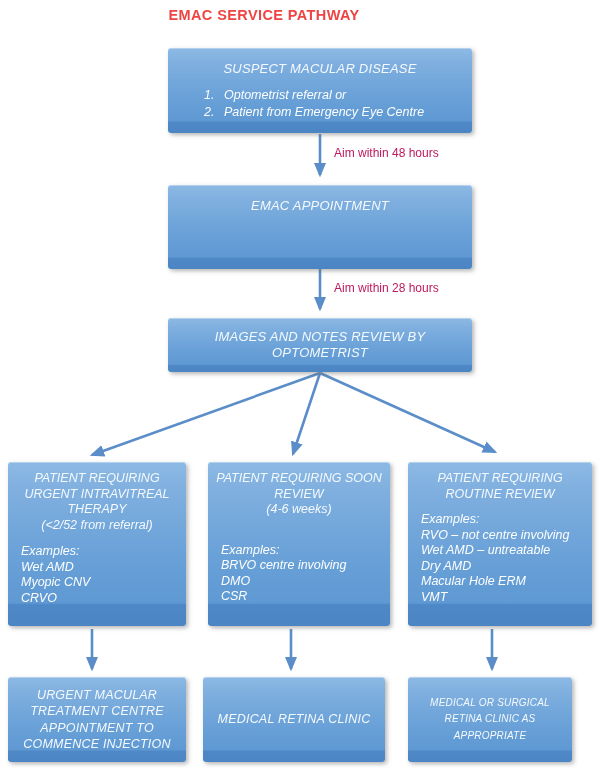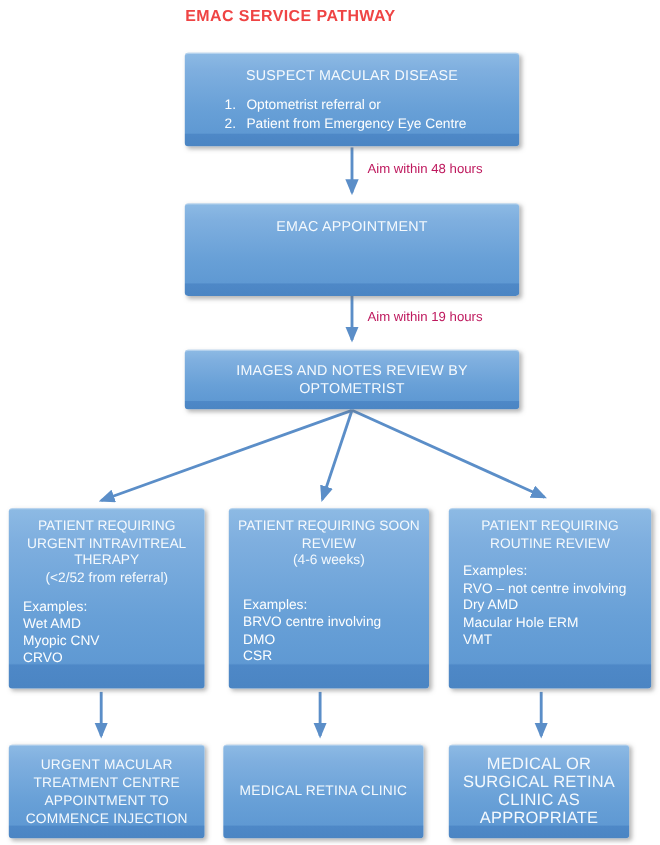--- a/index.html
+++ b/index.html
@@ -12,20 +12,21 @@
     font-size:14.5px;font-weight:bold;color:#ef4444;letter-spacing:.4px;
   }
   svg.arrows{position:absolute;left:0;top:0;pointer-events:none;}
   .arrow-label{
     position:absolute;font-size:12px;color:#be185d;white-space:nowrap;
   }
   .box{
     position:absolute;box-sizing:border-box;border-radius:3px;color:#fff;
     background:linear-gradient(to bottom,#8dbae4 0%,#7fafdf 18%,#68a0d7 60%,#5f99d3 86%,#4e88c7 87%,#4b85c3 100%);
     box-shadow:2px 2px 4px rgba(110,110,110,.5), inset 0 1px 0 rgba(255,255,255,.35);
+    font-style:italic;
   }
   .box-heading{
     text-align:center;font-size:13px;letter-spacing:.2px;color:#f4f9fd;
     padding:13px 10px 0 10px;line-height:16px;
   }
   ol.box-list{
     margin:10px 0 0 12px;padding:0 10px 0 38px;font-size:12.5px;line-height:16.5px;color:#fdfefe;
   }
   ol.box-list li{padding-left:6px;}
   .box-center{
@@ -61,21 +62,21 @@
       <path d="M320,373 L92,455" marker-end="url(#ah)"></path>
       <path d="M320,373 L293,454" marker-end="url(#ah)"></path>
       <path d="M320,373 L495,452" marker-end="url(#ah)"></path>
       <path d="M92,629 L92,669" marker-end="url(#ah)"></path>
       <path d="M291,629 L291,669" marker-end="url(#ah)"></path>
       <path d="M492,629 L492,669" marker-end="url(#ah)"></path>
     </g>
   </svg>
 
   <div class="arrow-label" style="left:334px;top:146px">Aim within 48 hours</div>
-  <div class="arrow-label" style="left:334px;top:281px">Aim within 19 hours</div>
+  <div class="arrow-label" style="left:334px;top:281px">Aim within 28 hours</div>
 
   <div class="box" style="left:168px;top:48px;width:304px;height:85px">
     <div class="box-heading">SUSPECT MACULAR DISEASE</div>
     <ol class="box-list">
       <li>Optometrist referral or</li>
       <li>Patient from Emergency Eye Centre</li>
     </ol>
   </div>
 
   <div class="box" style="left:168px;top:185px;width:304px;height:84px">
@@ -112,31 +113,32 @@
     </div>
   </div>
 
   <div class="box routine" style="left:408px;top:462px;width:184px;height:164px">
     <div class="branch-heading">
       <div>PATIENT REQUIRING ROUTINE REVIEW</div>
     </div>
     <div class="examples">
       <div>Examples:</div>
       <div>RVO – not centre involving</div>
+      <div>Wet AMD – untreatable</div>
       <div>Dry AMD</div>
       <div>Macular Hole ERM</div>
       <div>VMT</div>
     </div>
   </div>
 
   <div class="box box-center" style="left:8px;top:677px;width:178px;height:85px;font-size:12.5px">
     <span>URGENT MACULAR TREATMENT CENTRE APPOINTMENT TO COMMENCE INJECTION</span>
   </div>
 
   <div class="box box-center" style="left:203px;top:677px;width:182px;height:85px;font-size:12.5px">
     <span>MEDICAL RETINA CLINIC</span>
   </div>
 
-  <div class="box box-center" style="left:408px;top:677px;width:164px;height:85px;font-size:15px">
+  <div class="box box-center" style="left:408px;top:677px;width:164px;height:85px;font-size:10px">
     <span>MEDICAL OR SURGICAL RETINA CLINIC AS APPROPRIATE</span>
   </div>
 
 </div>
 
 </body></html>

